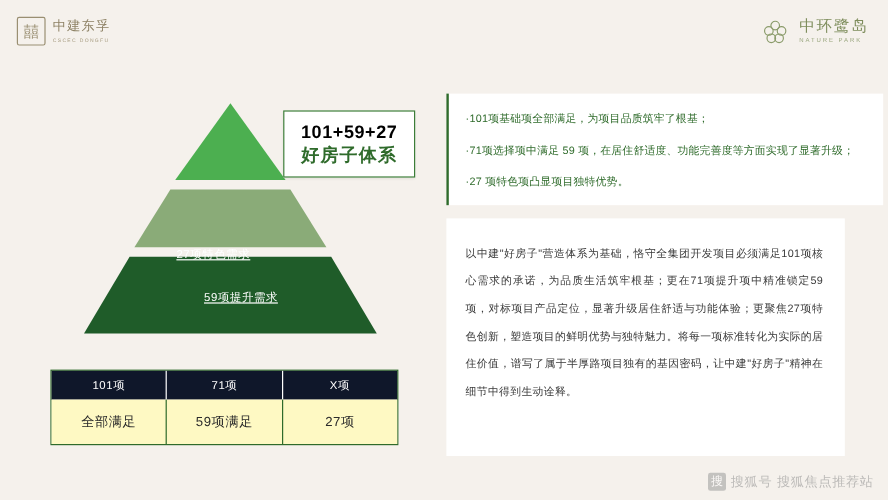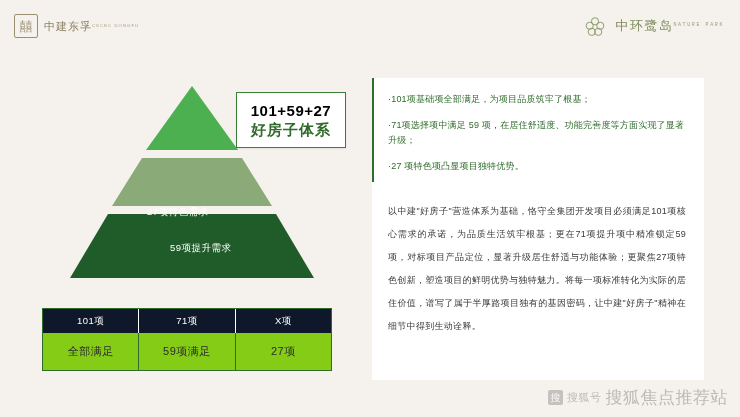--- a/index.html
+++ b/index.html
@@ -36,21 +36,21 @@
     border-radius: 2px;
     display: flex;
     align-items: center;
     justify-content: center;
     color: #9a8f72;
     font-size: 13px;
     line-height: 1;
   }
   .logo-left .txt {
     display: flex;
-    flex-direction: row;
+    flex-direction: column;
     justify-content: center;
   }
   .logo-left .cn {
     font-size: 11px;
     color: #8d8164;
     letter-spacing: 1px;
     line-height: 12px;
   }
   .logo-left .en {
     font-size: 4.2px;
@@ -67,22 +67,21 @@
     align-items: center;
     gap: 7px;
   }
   .logo-right .flower {
     width: 26px;
     height: 26px;
     color: #8a9b6a;
   }
   .logo-right .txt {
     display: flex;
-    flex-direction: row;
-    font-family: Liberation Mono, monospace;
+    flex-direction: column;
   }
   .logo-right .cn {
     font-size: 13px;
     color: #7e8d5c;
     letter-spacing: 1.5px;
     line-height: 14px;
   }
   .logo-right .en {
     font-size: 5px;
     color: #9aa77f;
@@ -98,20 +97,21 @@
     top: 78px;
     width: 300px;
     height: 200px;
   }
   .pyr-label {
     position: absolute;
     color: #ffffff;
     font-size: 9.5px;
     letter-spacing: 0.5px;
     white-space: nowrap;
+    text-decoration: underline;
   }
   .tier1-label { left: 105px; top: 128px; }
   .tier2-label { left: 88px;  top: 164px; margin-left: 40px; }
   .tier3-label { left: 72px;  top: 243px; }
 
   
   .callout {
     position: absolute;
     left: 236px;
     top: 92px;
@@ -160,41 +160,41 @@
     color: #ffffff;
     font-size: 9.5px;
     padding: 6px 0 5px;
     letter-spacing: 0.5px;
   }
   .table .thead div + div {
     border-left: 1px solid #ffffff;
   }
   .table .tbody {
     display: flex;
-    background: #84cc16;
+    background: #fef9c3;
   }
   .table .tbody div {
     flex: 1;
     text-align: center;
     color: #2b2b2b;
     font-size: 11px;
     padding: 11px 0 11px;
     letter-spacing: 0.5px;
   }
   .table .tbody div + div {
     border-left: 1px solid #2f6b2b;
     text-align: center;
   }
 
   
   .panel-top {
     position: absolute;
     left: 372px;
     top: 78px;
-    width: 332px;
+    width: 364px;
     background: #ffffff;
     border-left: 2px solid #2f6b2b;
     padding: 14px 16px 12px 14px;
     box-sizing: border-box;
   }
   .panel-top p {
     margin: 0 0 11px 0;
     font-size: 9px;
     line-height: 15px;
     color: #2f6b2b;
@@ -241,21 +241,21 @@
     font-size: 10px;
     line-height: 15px;
     text-align: center;
   }
   .watermark .wm-text {
     font-size: 11px;
     color: #8e8e8e;
     letter-spacing: 0.5px;
   }
   .watermark .wm-text2 {
-    font-size: 17px;
+    font-size: 11px;
     color: #8e8e8e;
     letter-spacing: 0.5px;
   }
 </style>
 </head>
 <body>
 
 <div class="slide">
 
   <div class="logo-left">

